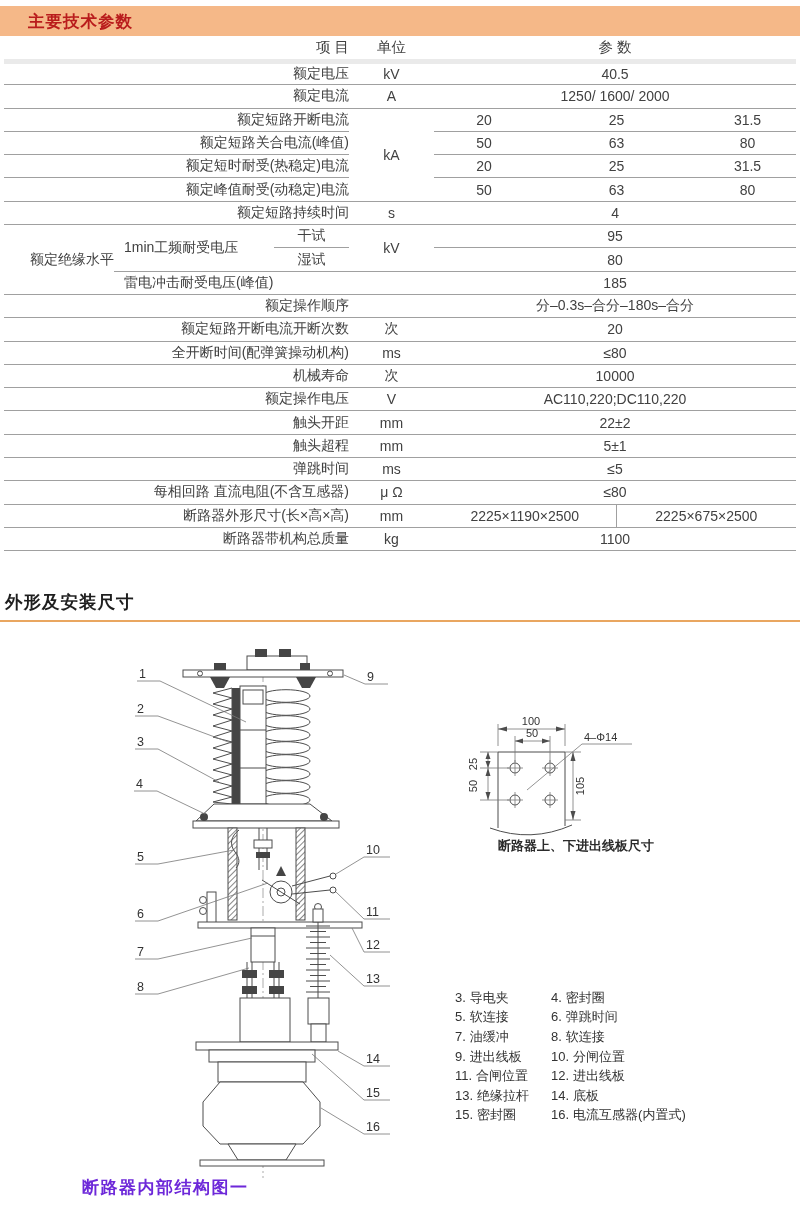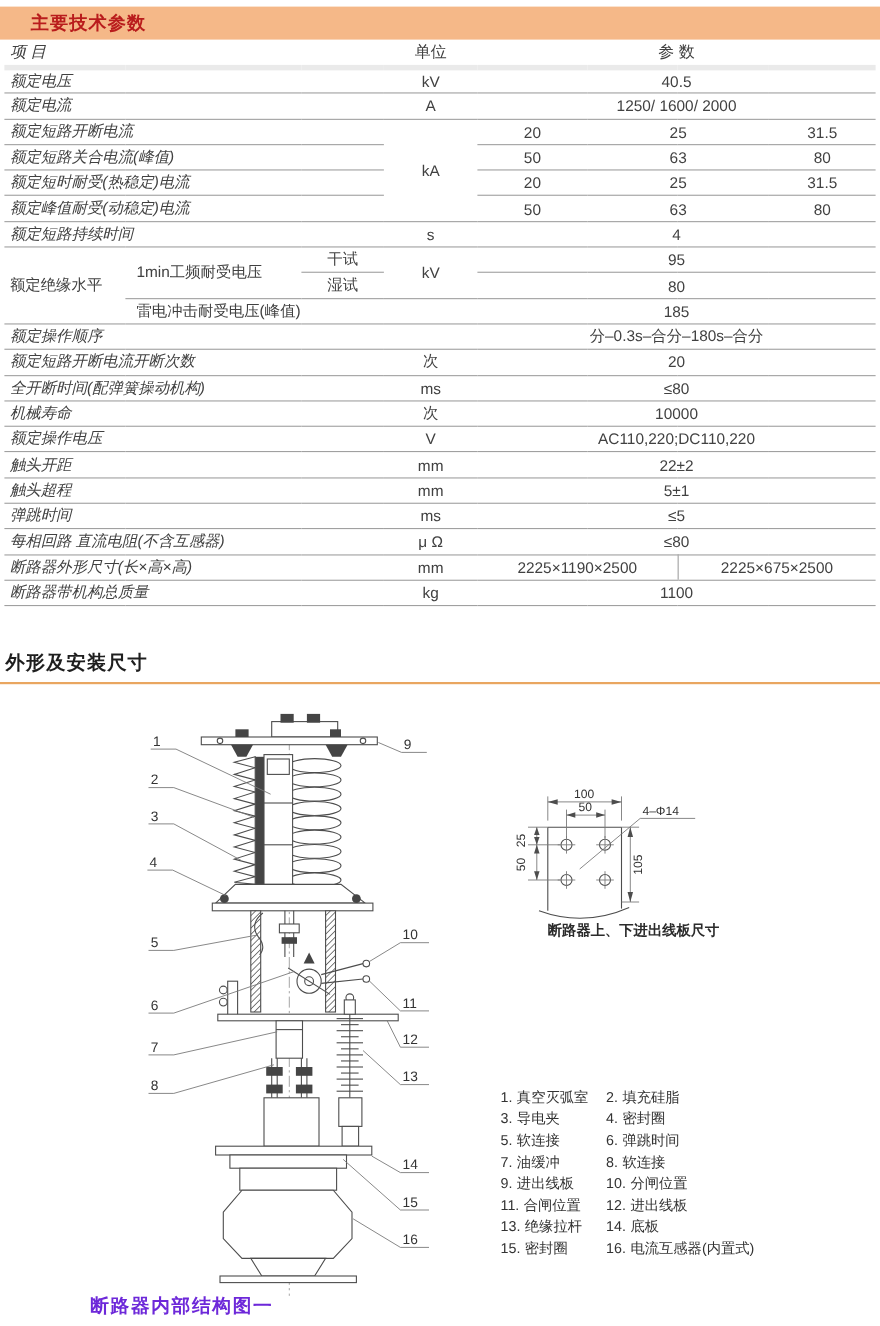--- a/index.html
+++ b/index.html
@@ -11,22 +11,22 @@
   .title-bar { position:absolute; top:6px; left:0; width:800px; height:30px; background:#f5b888; }
   .title-bar span { display:inline-block; margin-left:28px; line-height:30px; font-size:16.5px; font-weight:bold; color:#b91c1c; letter-spacing:1px; }
 
   
   .spec-table { position:absolute; top:38px; left:4px; width:792px; border-collapse:collapse; table-layout:fixed; font-size:14px; color:#414141; }
   .spec-table tr { height:23.3px; }
   .spec-table tr.hdr { height:15px; }
   .spec-table td { padding:0; vertical-align:middle; }
   .spec-table tr.hdr td { border-bottom:5px solid #eaeaea; font-size:14.5px; padding-bottom:2px; }
   .spec-table td.b { border-bottom:1px solid #a0a0a0; }
-  .item  { text-align:left; padding-left:5px !important;font-style:italic; }
-  .group { text-align:left; padding-left:5px !important; }
+  .item  { text-align:right; padding-left:5px !important; }
+  .group { text-align:right; padding-left:5px !important; }
   .sub   { text-align:left; padding-left:10px !important; }
   .c     { text-align:center; }
   .vdiv  { border-left:1px solid #a0a0a0; }
 
   
   .section2-title { position:absolute; top:590px; left:5px; font-size:17.5px; font-weight:bold; color:#1e1e1e; letter-spacing:1px; }
   .orange-rule { position:absolute; top:620px; left:0; width:800px; height:2px; background:#e9a660; }
 
   
   .diagram { position:absolute; top:630px; left:0; }
@@ -397,24 +397,20 @@
       <polygon class="arr" points="573,122 570.5,131 575.5,131"></polygon>
       <polygon class="arr" points="573,190 570.5,181 575.5,181"></polygon>
       <text class="dim" x="584" y="156" text-anchor="middle" transform="rotate(-90 584 156)">105</text>
     </g>
   </svg>
 
   <div class="detail-caption">断路器上、下进出线板尺寸</div>
 
   <div class="legend">
     <div class="legend-row">
-      <span class="lg-c1"><span class="num">1.</span><span>真空灭弧室</span></span>
-      <span class="lg-c2"><span class="num">2.</span><span>填充硅脂</span></span>
-    </div>
-    <div class="legend-row">
       <span class="lg-c1"><span class="num">3.</span><span>导电夹</span></span>
       <span class="lg-c2"><span class="num">4.</span><span>密封圈</span></span>
     </div>
     <div class="legend-row">
       <span class="lg-c1"><span class="num">5.</span><span>软连接</span></span>
       <span class="lg-c2"><span class="num">6.</span><span>弹跳时间</span></span>
     </div>
     <div class="legend-row">
       <span class="lg-c1"><span class="num">7.</span><span>油缓冲</span></span>
       <span class="lg-c2"><span class="num">8.</span><span>软连接</span></span>

